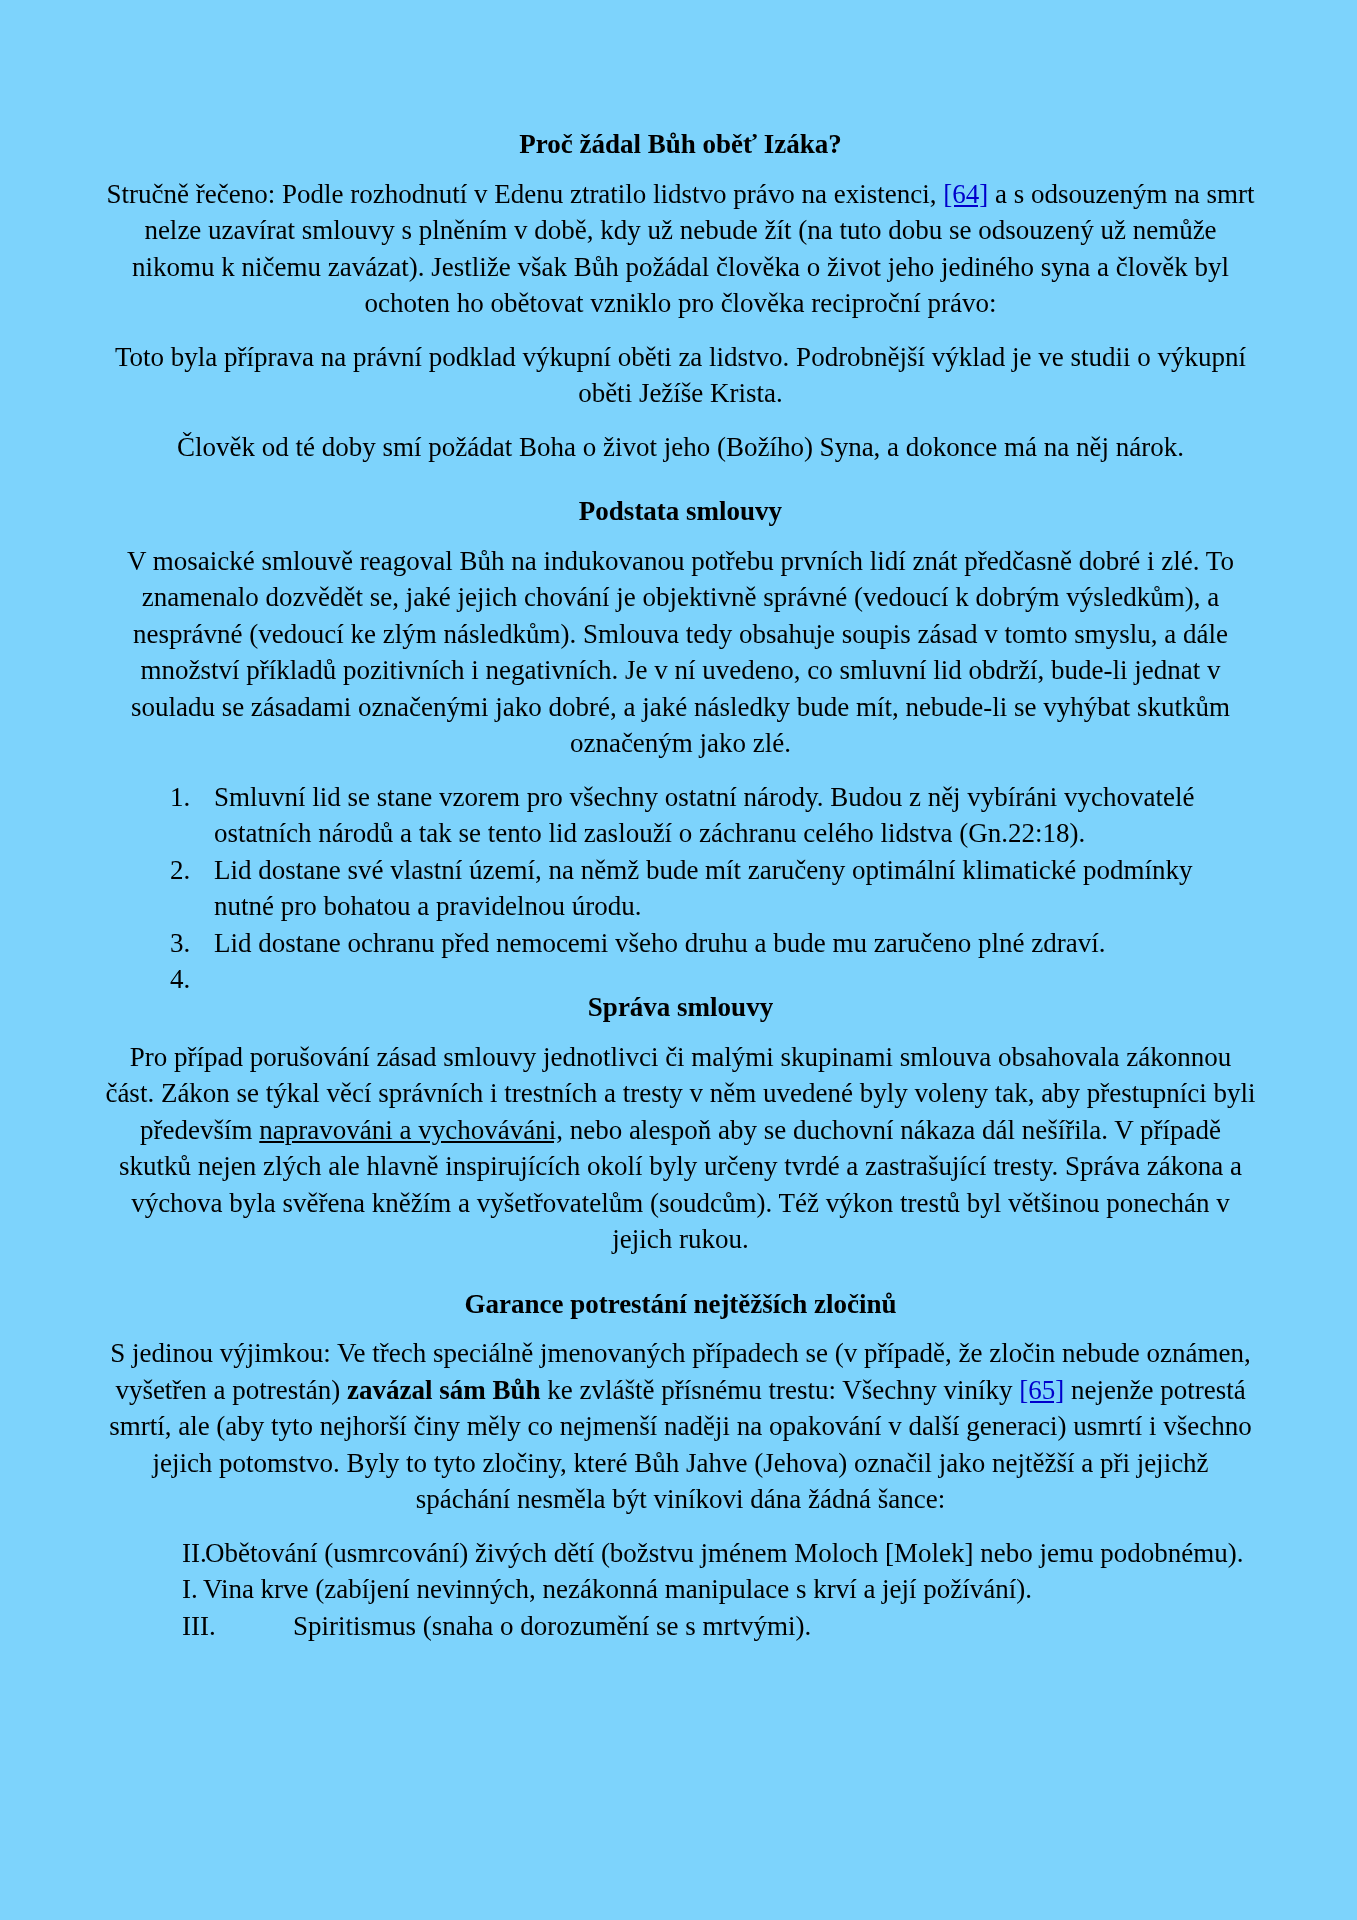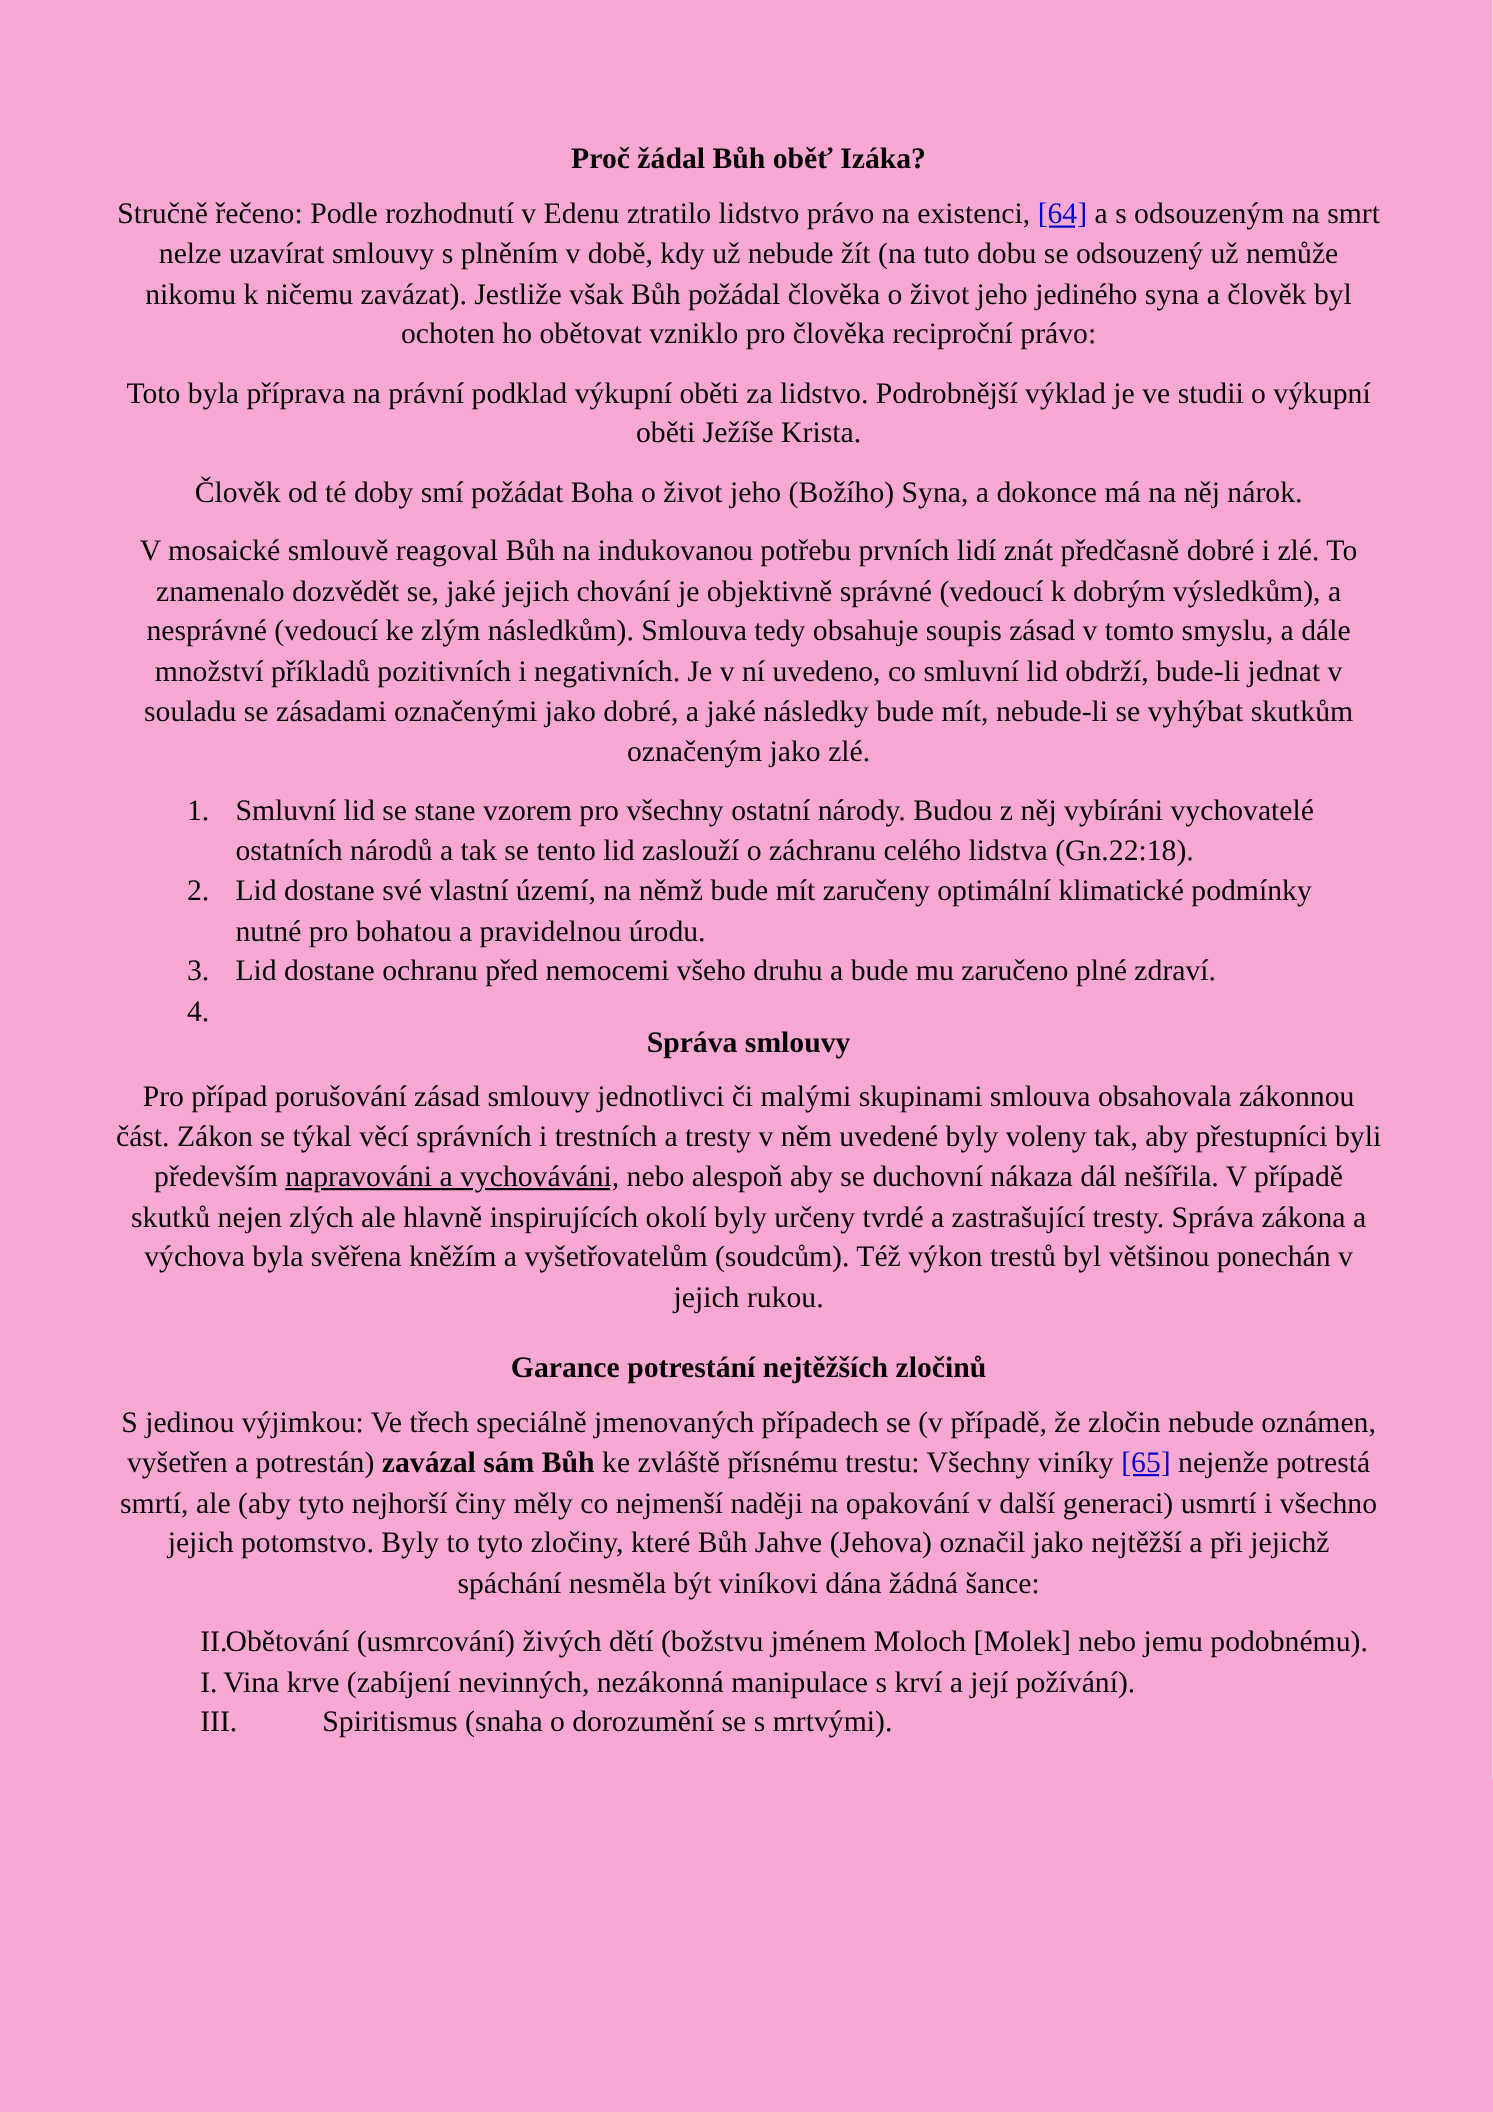--- a/index.html
+++ b/index.html
@@ -2,21 +2,21 @@
 <html lang="cs" style="--link-color: #0000cc;"><head>
 <meta charset="utf-8">
 <style>
   html, body { margin: 0; padding: 0; background: #ffffff; }
   .page {
     position: relative;
     width: 1357px;
     height: 1920px;
     box-sizing: border-box;
     padding: 126px 100px 40px 104px;
-    background: #f9a8d4;
+    background: #7dd3fc;
     color: #000000;
     font-family: "Liberation Serif", "DejaVu Serif", serif;
     font-size: 27px;
     line-height: 36.5px;
     overflow: hidden;
     text-align: left;
   }
   h1, h2 {
     font-size: 27px;
     line-height: 36.5px;
@@ -61,20 +61,21 @@
 <div class="page">
 
   <h1>Proč žádal Bůh oběť Izáka?</h1>
 
   <p><span>Stručně řečeno: Podle rozhodnutí v Edenu ztratilo lidstvo právo na existenci, </span><a class="fnlink">[64]</a><span> a s odsouzeným na smrt nelze uzavírat smlouvy s plněním v době, kdy už nebude žít (na tuto dobu se odsouzený už nemůže nikomu k ničemu zavázat). Jestliže však Bůh požádal člověka o život jeho jediného syna a člověk byl ochoten ho obětovat vzniklo pro člověka reciproční právo:</span></p>
 
   <p>Toto byla příprava na právní podklad výkupní oběti za lidstvo. Podrobnější výklad je ve studii o výkupní oběti Ježíše Krista.</p>
 
   <p>Člověk od té doby smí požádat Boha o život jeho (Božího) Syna, a dokonce má na něj nárok.</p>
 
+  <h2 class="sect">Podstata smlouvy</h2>
 
   <p>V mosaické smlouvě reagoval Bůh na indukovanou potřebu prvních lidí znát předčasně dobré i zlé. To znamenalo dozvědět se, jaké jejich chování je objektivně správné (vedoucí k dobrým výsledkům), a nesprávné (vedoucí ke zlým následkům). Smlouva tedy obsahuje soupis zásad v tomto smyslu, a dále množství příkladů pozitivních i negativních. Je v ní uvedeno, co smluvní lid obdrží, bude-li jednat v souladu se zásadami označenými jako dobré, a jaké následky bude mít, nebude-li se vyhýbat skutkům označeným jako zlé.</p>
 
 
   <ol class="num">
     <li><span class="mk">1.</span><span>Smluvní lid se stane vzorem pro všechny ostatní národy. Budou z něj vybíráni vychovatelé ostatních národů a tak se tento lid zaslouží o záchranu celého lidstva (Gn.22:18).</span></li>
     <li><span class="mk">2.</span><span>Lid dostane své vlastní území, na němž bude mít zaručeny optimální klimatické podmínky nutné pro bohatou a pravidelnou úrodu.</span></li>
     <li><span class="mk">3.</span><span>Lid dostane ochranu před nemocemi všeho druhu a bude mu zaručeno plné zdraví.</span></li>
     <li><span class="mk">4.</span></li>
   </ol>

